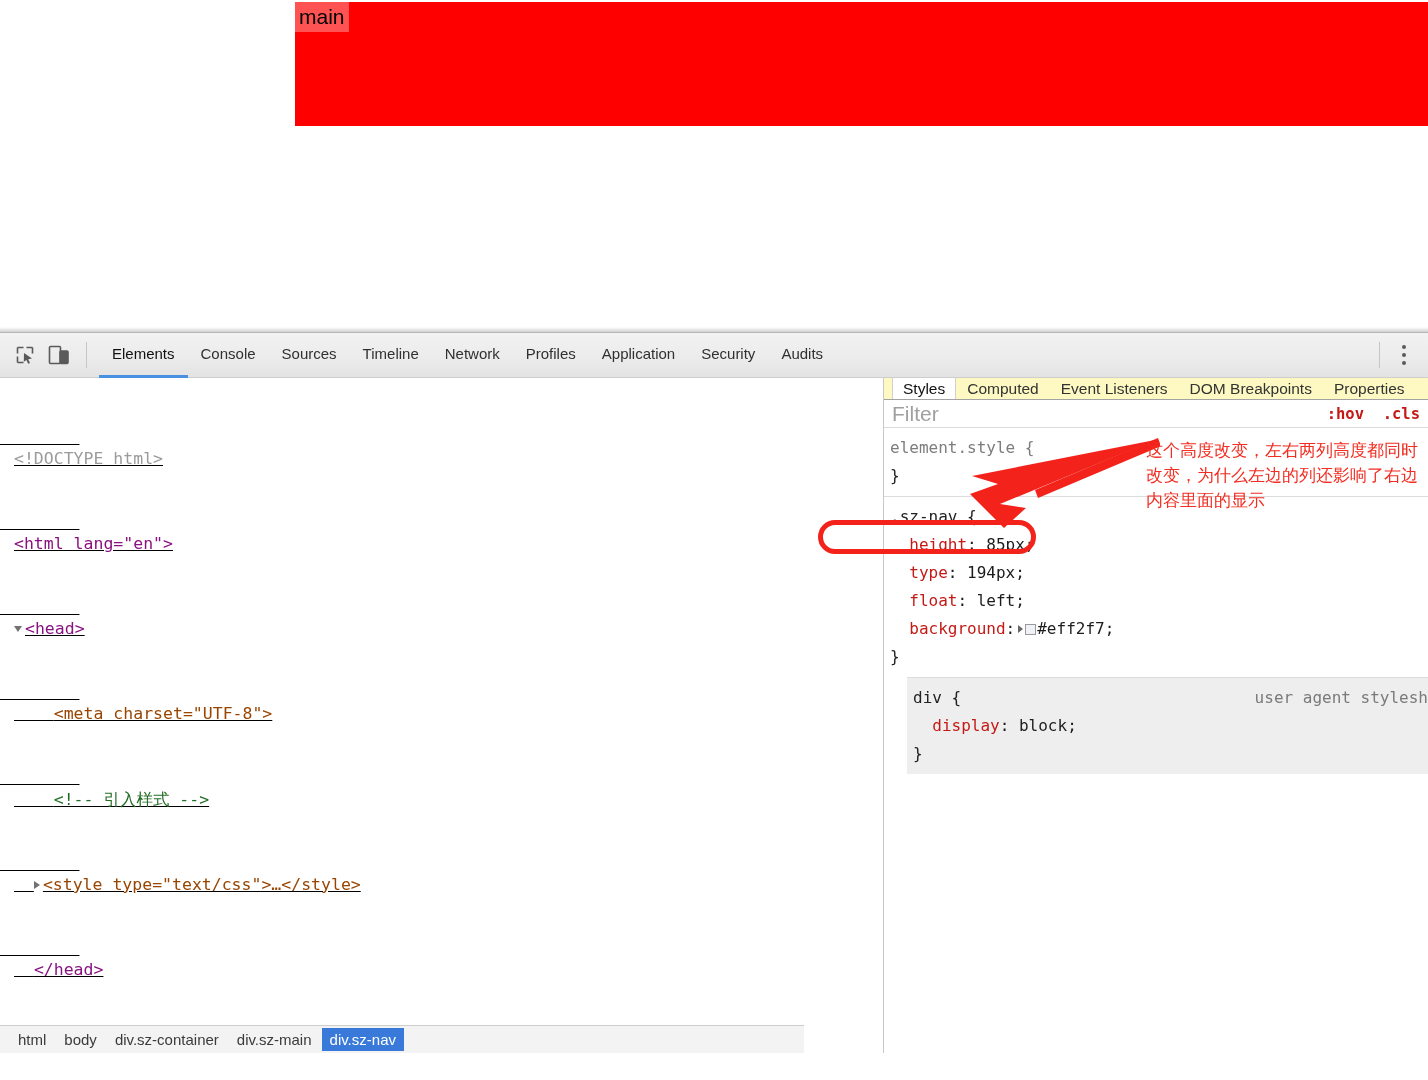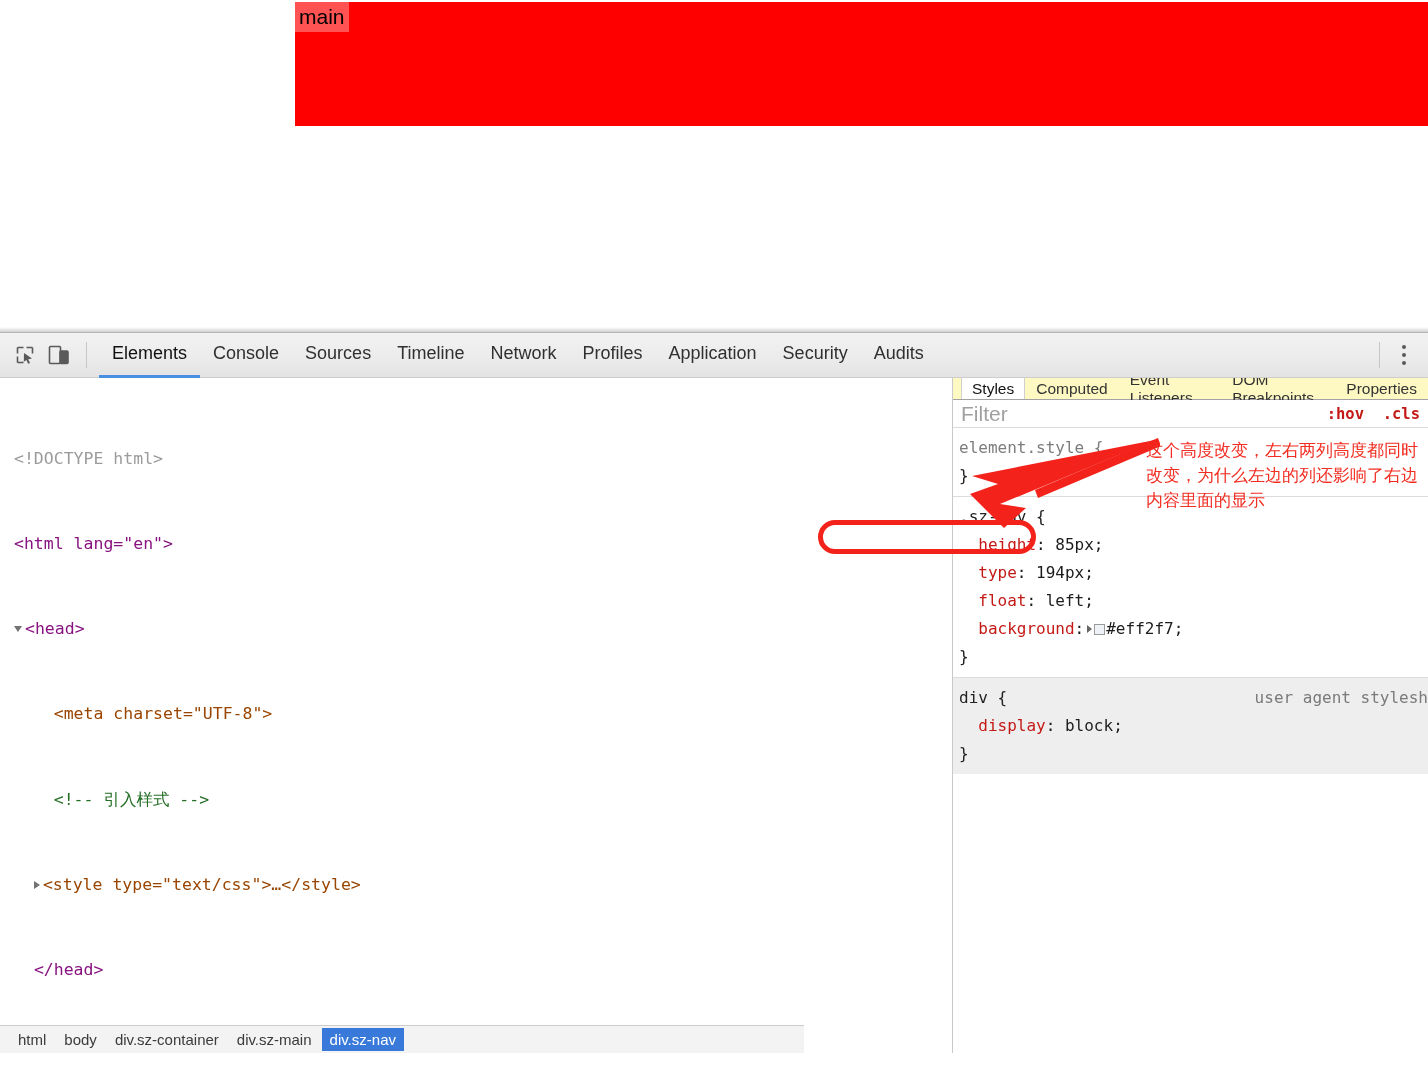--- a/index.html
+++ b/index.html
@@ -71,21 +71,21 @@
   }
   .tb-icon:first-child { margin-left: 8px; }
   .tb-sep {
     width: 1px; height: 26px; background: #c6c6c6;
     margin: 0 12px 0 10px;
   }
   .dt-tabs { display: flex; align-items: stretch; height: 45px; }
   .dt-tab {
     display: flex; align-items: center;
     padding: 0 13px;
-    font-size: 18px;
+    font-size: 15px;
     color: #303030;
     cursor: pointer;
     border-bottom: 3px solid transparent;
     font-family: "Liberation Sans", sans-serif;
   }
   .dt-tab.active {
     color: #111;
     border-bottom: 3px solid #4a90e2;
   }
   #tb-right {
@@ -105,26 +105,27 @@
     background: #5a5a5a; margin: 2px 0;
   }
 
   
   #dt-body {
     position: relative;
     height: 675px;
     display: flex;
   }
   #dom-pane {
-    width: 953px;
+    width: 884px;
     height: 675px;
     position: relative;
     background: #fff;
     border-right: 1px solid #c9c9c9;
     overflow: hidden;
+    text-decoration: underline;
   }
   #styles-pane {
     flex: 1;
     height: 675px;
     position: relative;
     background: #fff;
     overflow: hidden;
   }
 
   
@@ -218,21 +219,21 @@
     white-space: pre;
   }
 
   .css-block {
     font-family: "DejaVu Sans Mono", "Liberation Mono", monospace;
     font-size: 16px; line-height: 28px;
     padding: 6px 0 6px 6px;
     white-space: pre;
     position: relative;
   }
-  .css-block.ua { background: #eeeeee; }
+  .css-block.ua { background: #eeeeee; margin-left: 23px; }
   .sel-gray { color: #7d7d7d; }
   .sel-dark { color: #222; }
   .prop { color: #c41a16; }
   .pval { color: #1c1c1c; }
   .brace { color: #222; }
   .sheet-note {
     position: absolute; right: 0; top: 6px;
     color: #7a7a7a; font-size: 16px;
     font-family: "DejaVu Sans Mono","Liberation Mono", monospace;
     white-space: nowrap;

